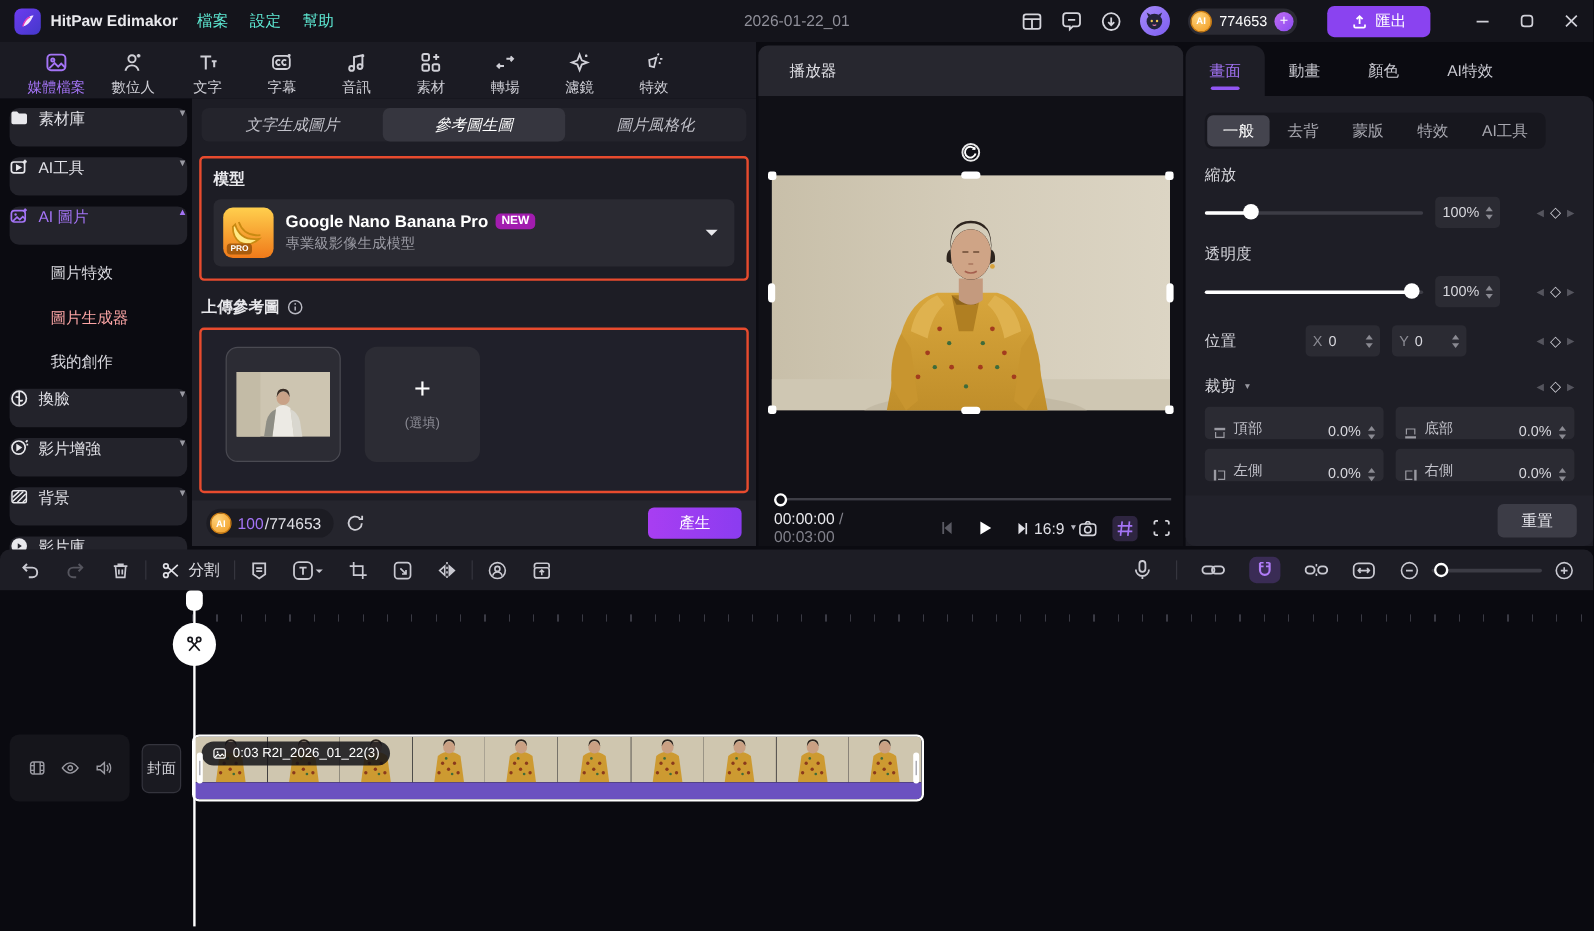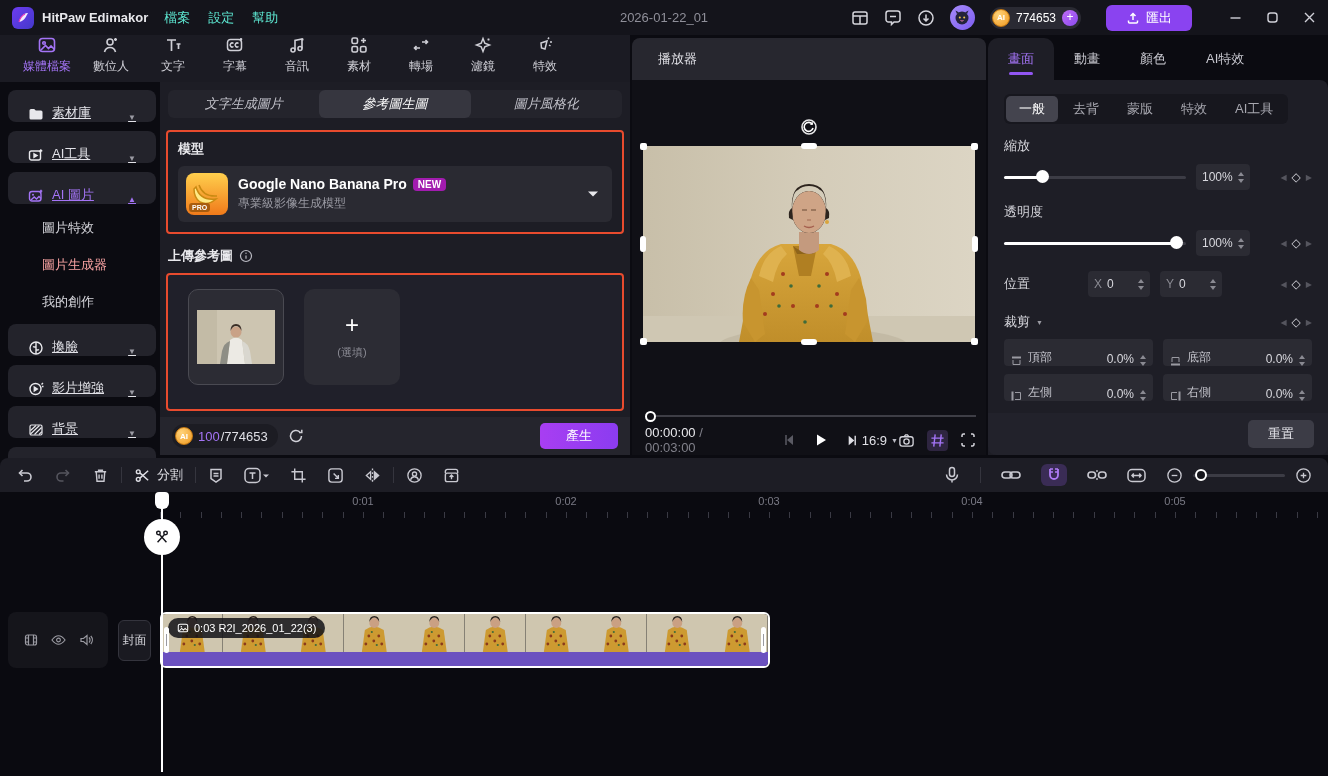--- a/index.html
+++ b/index.html
@@ -19,28 +19,28 @@
   .tb-ic { color:#d5d5dc; }
   .avatar { width:25px; height:25px; border-radius:50%; background:linear-gradient(135deg,#a78bfa,#7c5df0); display:flex; align-items:center; justify-content:center; overflow:hidden; }
   .coin-pill { height:22px; background:#2a2a33; border-radius:11px; display:flex; align-items:center; gap:6px; padding:0 3px 0 2px; }
   .coin { width:18px; height:18px; border-radius:50%; background:radial-gradient(circle at 35% 30%,#ffd37a,#f0991f); color:#fff; font-size:8px; font-weight:bold; display:flex; align-items:center; justify-content:center; border:1px solid #c97b12; }
   .coin-val { font-size:12px; color:#fff; }
   .plus-circ { width:16px; height:16px; border-radius:50%; background:linear-gradient(135deg,#c06cf5,#8b4bf0); color:#fff; font-size:12px; line-height:14px; text-align:center; }
   .export-btn { height:26px; margin-left:10px; padding:0 20px; background:#8a43f0; border-radius:6px; border:none; color:#fff; font-size:13px; display:flex; align-items:center; gap:6px; }
   .win-ctrls { display:flex; align-items:center; gap:24px; margin-left:22px; color:#d0d0d8; }
 
   
-  #ribbon { position:absolute; left:0; top:35px; width:630px; height:47px; background:#1b1b23; display:flex; align-items:flex-start; gap:0; padding-left:14px; }
+  #ribbon { position:absolute; left:0; top:35px; width:630px; height:47px; background:#1b1b23; display:flex; align-items:flex-end; gap:0; padding-left:14px; }
   .rb-item { width:62px; display:flex; flex-direction:column; align-items:center; gap:3px; color:#cfcfd6; font-size:12px; }
   .rb-item:first-child { width:66px; }
   .rb-item.active { color:#a474f6; }
 
   
   #sidebar { position:absolute; left:8px; top:90px; width:148px; height:365px; }
-  .sb-item { height:32px; background:#23232b; border-radius:8px; margin-bottom:9px; display:flex; align-items:flex-end; gap:8px; padding:0 20px; font-size:13px; color:#e2e2e8;text-decoration:underline; }
+  .sb-item { height:32px; background:#23232b; border-radius:8px; margin-bottom:9px; display:flex; align-items:flex-start; gap:8px; padding:0 0; font-size:13px; color:#e2e2e8; }
   .sb-item .chev { margin-left:auto; color:#9a9aa3; font-size:8px; }
   .sb-item.active { color:#a474f6; }
   .sb-item.active .chev { color:#a474f6; }
   .sb-child { height:29px; margin:0 0 8px 0; padding-left:34px; display:flex; align-items:center; font-size:13px; color:#d8d8de; }
   .sb-child.active { color:#fca5a5; }
 
   
   #generator { position:absolute; left:160px; top:82px; width:470px; height:373px; background:#1d1d25; }
   .gen-tabs { margin:8px 8px 0; height:28px; background:#24242c; border-radius:6px; display:flex;font-style:italic; }
   .gen-tab { flex:1; display:flex; align-items:center; justify-content:center; font-size:13px; color:#c3c3cb; border-radius:6px; }
@@ -922,27 +922,20 @@
       </span>
     <span class="ic et-ic">
         <svg width="17" height="17" viewBox="0 0 18 18" fill="none" stroke="currentColor" stroke-width="1.4">
           <circle cx="9" cy="9" r="7"></circle>
           <path d="M6 9h6M9 6v6"></path>
         </svg>
       </span>
   </div>
 
   <div id="timeline">
-    <div class="ruler-labels">
-      <span style="left:203px">0:01</span>
-      <span style="left:406px">0:02</span>
-      <span style="left:609px">0:03</span>
-      <span style="left:812px">0:04</span>
-      <span style="left:1015px">0:05</span>
-    </div>
     <div class="ruler-ticks"></div>
 
     <div class="track-header">
       <span class="ic">
           <svg width="14" height="14" viewBox="0 0 14 14" fill="none" stroke="currentColor" stroke-width="1.2">
             <rect x="1.5" y="2" width="11" height="10" rx="2"></rect>
             <path d="M4.5 2v10M9.5 2v10M1.5 5h3M1.5 9h3M9.5 5h3M9.5 9h3"></path>
           </svg>
         </span>
       <span class="ic">

